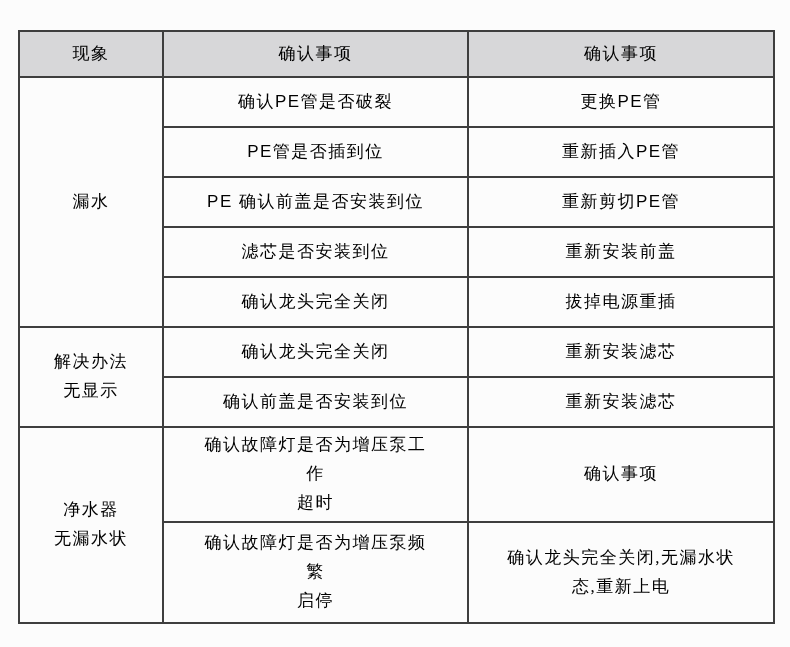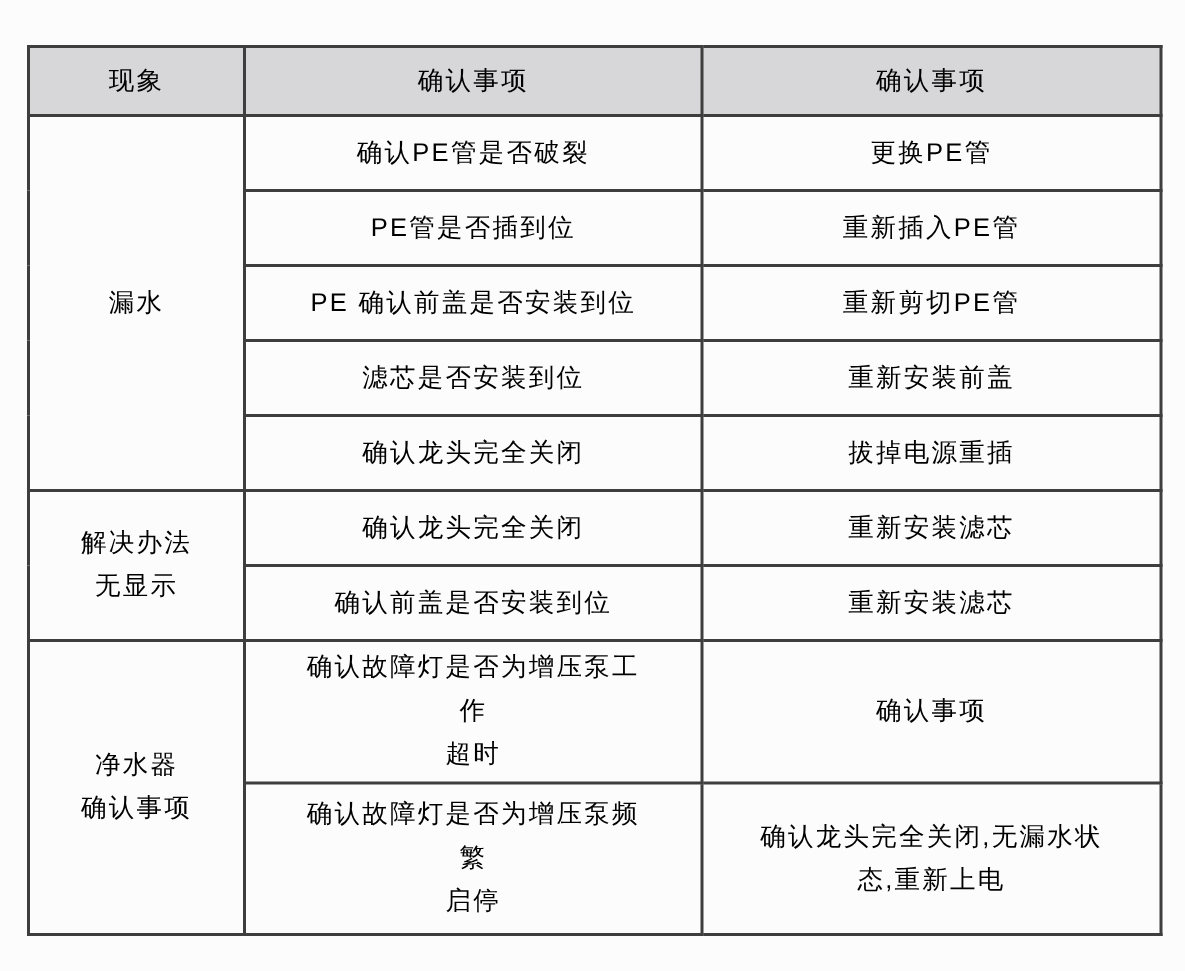--- a/index.html
+++ b/index.html
@@ -38,21 +38,21 @@
     white-space: pre-line;
     padding: 0 32px;
     box-sizing: border-box;
   }
   table.trouble th {
     background: #d7d7d9;
     height: 46px;
   }
   tr.row-normal { height: 50px; }
   tr.row-tall-a { height: 95px; }
-  tr.row-tall-b { height: 101px; }
+  tr.row-tall-b { height: 101px; font-family: Liberation Serif, serif; }
   col.c-phenomenon { width: 144px; }
   col.c-check { width: 305px; }
   col.c-solution { width: 306px; }
 </style>
 </head>
 <body>
 
 <div class="page">
   <table class="trouble">
     <colgroup>
@@ -97,21 +97,21 @@
         <td>确认龙头完全关闭</td>
         <td>重新安装滤芯</td>
       </tr>
       <tr class="row-normal">
         <td>确认前盖是否安装到位</td>
         <td>重新安装滤芯</td>
       </tr>
 
       <tr class="row-tall-a">
         <td rowspan="2">净水器
-确认事项</td>
+无漏水状</td>
         <td>确认故障灯是否为增压泵工作
 超时</td>
         <td>确认事项</td>
       </tr>
       <tr class="row-tall-b">
         <td>确认故障灯是否为增压泵频繁
 启停</td>
         <td>确认龙头完全关闭,无漏水状
 态,重新上电</td>
       </tr>

